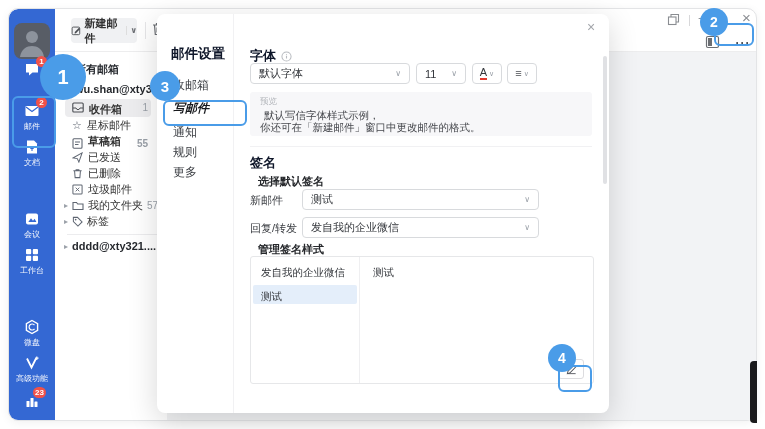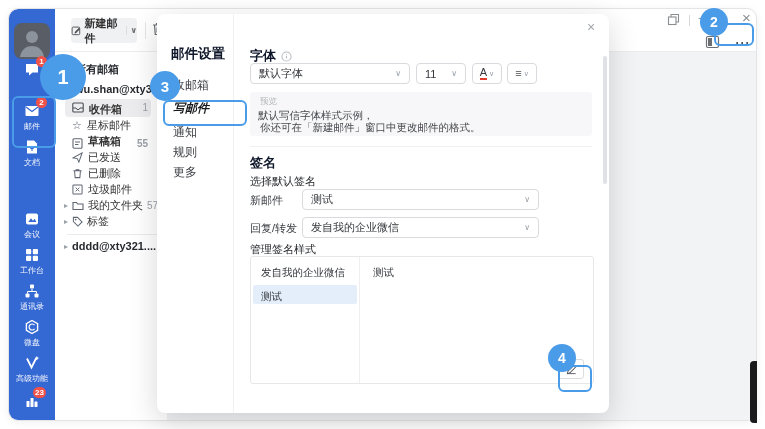--- a/index.html
+++ b/index.html
@@ -34,21 +34,21 @@
   .tag{background:#f0f0f2;border:1px solid #e3e3e6;border-radius:2px;color:#9aa0a8;
        font-size:7px;line-height:9px;padding:0 2px;}
   .divline{background:#ececee;height:1px;}
   
   #dialog{left:157px;top:14px;width:452px;height:399px;background:#fff;border-radius:8px;
           box-shadow:0 8px 30px rgba(0,0,0,.16);}
   #dlg-side-div{left:76px;top:0;width:1px;height:399px;background:#f1f1f3;}
   .dnav{position:absolute;left:16px;font-size:12px;color:#3a3d42;cursor:pointer;white-space:nowrap;}
   .dnav.sel{font-weight:bold;color:#17191d;}
   .h1{font-size:13px;font-weight:bold;color:#0f172a;}
-  .h2{font-size:11px;font-weight:normal;color:#26282c;}
+  .h2{font-size:11px;font-weight:bold;color:#26282c;margin-left:8px;}
   .lbl{font-size:11px;color:#3a3d42;}
   .select{border:1px solid #d8dadd;border-radius:4px;background:#fff;display:flex;align-items:center;
           font-size:11px;color:#33363b;padding:0 8px;box-sizing:border-box;height:21px;cursor:pointer;}
   .select .caret{margin-left:auto;color:#9aa0a8;font-size:8px;}
   .mini-btn{border:1px solid #d8dadd;border-radius:4px;background:#fff;display:flex;align-items:center;
             justify-content:center;gap:2px;height:21px;box-sizing:border-box;cursor:pointer;}
   #preview-box{background:#f7f7f9;border-radius:3px;}
   .pv-label{font-size:8.5px;color:#b3b6bb;}
   .pv-line{font-size:10.5px;color:#47494e;line-height:12px;}
   #manage-box{border:1px solid #e6e7e9;border-radius:3px;}
@@ -120,31 +120,20 @@
         <svg width="16" height="16" viewBox="0 0 16 16">
             <rect x="2" y="2" width="5.2" height="5.2" rx="1" fill="#fff"></rect>
         <rect x="8.8" y="2" width="5.2" height="5.2" rx="1" fill="#fff"></rect>
             <rect x="2" y="8.8" width="5.2" height="5.2" rx="1" fill="#fff"></rect>
         <rect x="8.8" y="8.8" width="5.2" height="5.2" rx="1" fill="#fff"></rect>
           </svg>
       </span>
       <span class="rail-label">工作台</span>
     </div>
 
-    <div class="abs rail-item" style="left:0;top:274px;">
-      <span class="rail-ic">
-        <svg width="16" height="16" viewBox="0 0 16 16">
-            <rect x="6" y="1.5" width="4" height="4" rx="1" fill="#fff"></rect>
-        <rect x="1.5" y="10.5" width="4" height="4" rx="1" fill="#fff"></rect>
-            <rect x="10.5" y="10.5" width="4" height="4" rx="1" fill="#fff"></rect>
-        <path d="M8 6v2.5M3.5 10.5V8.5h9v2" stroke="#fff" fill="none"></path>
-          </svg>
-      </span>
-      <span class="rail-label">通讯录</span>
-    </div>
 
     <div class="abs rail-item" style="left:0;top:310px;">
       <span class="rail-ic">
         <svg width="16" height="16" viewBox="0 0 16 16">
             <path d="M8 1.5l5.6 3.2v6.6L8 14.5l-5.6-3.2V4.7z" fill="none" stroke="#fff" stroke-width="1.4"></path>
         <path d="M10.5 6.2A3 3 0 1 0 10.5 9.8" fill="none" stroke="#fff" stroke-width="1.2"></path>
           </svg>
       </span>
       <span class="rail-label">微盘</span>
     </div>
@@ -345,21 +334,21 @@
     <span style="font-size:11px;color:#33363b;border-bottom:2px solid #e23b30;line-height:11px;">A</span>
     <span class="caret" style="color:#9aa0a8;font-size:7px;">∨</span>
   </div>
   <div class="abs mini-btn" style="left:350px;top:49px;width:30px;">
     <span style="font-size:11px;color:#4a4d52;line-height:11px;">≡</span>
     <span class="caret" style="color:#9aa0a8;font-size:7px;">∨</span>
   </div>
 
   <div id="preview-box" class="abs" style="left:93px;top:78px;width:342px;height:44px;">
     <div class="pv-label" style="margin:4px 0 1px 10px;">预览</div>
-    <div class="pv-line" style="margin-left:8px;">默认写信字体样式示例，</div>
+    <div class="pv-line" style="margin-left:14px;">默认写信字体样式示例，</div>
     <div class="pv-line" style="margin-left:10px;">你还可在「新建邮件」窗口中更改邮件的格式。</div>
   </div>
 
   <div class="abs divline" style="left:93px;top:132px;width:342px;background:#f1f1f3;"></div>
 
   <div class="abs h1" style="left:93px;top:140px;">签名</div>
   <div class="abs h2" style="left:93px;top:160px;">选择默认签名</div>
 
   <div class="abs lbl" style="left:93px;top:179px;">新邮件</div>
   <div class="abs select" style="left:145px;top:175px;width:237px;">

